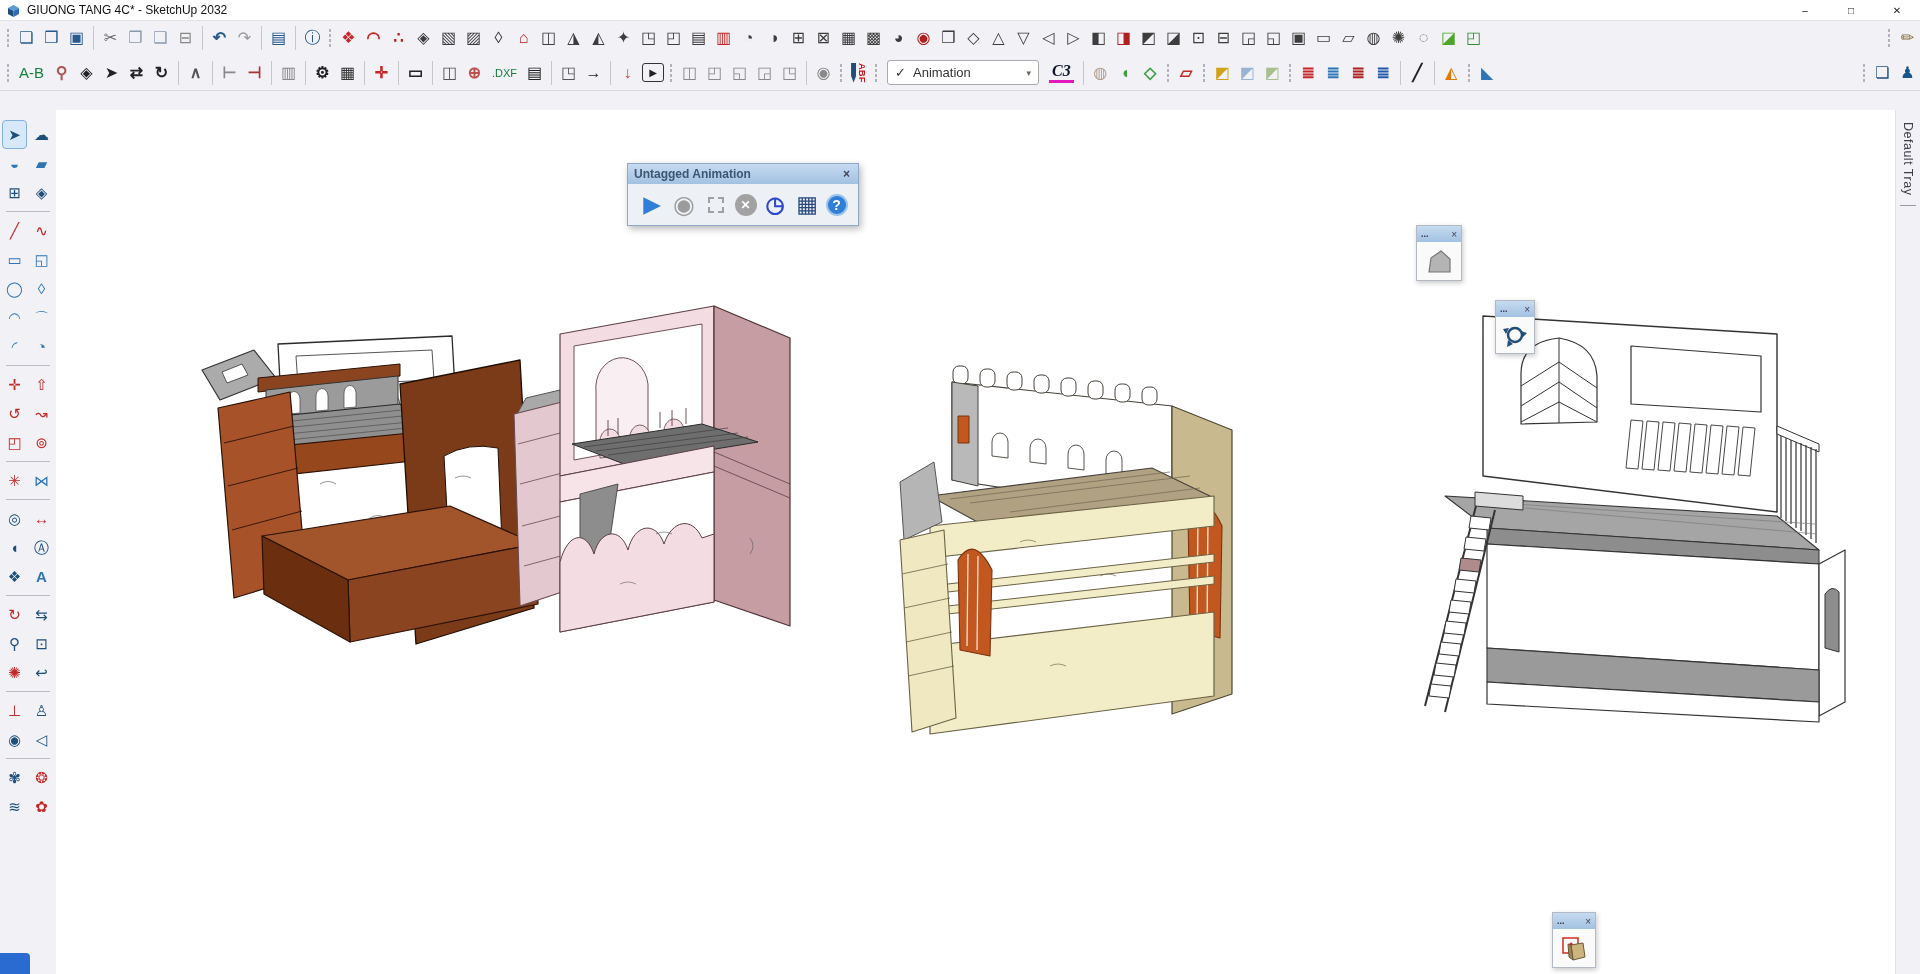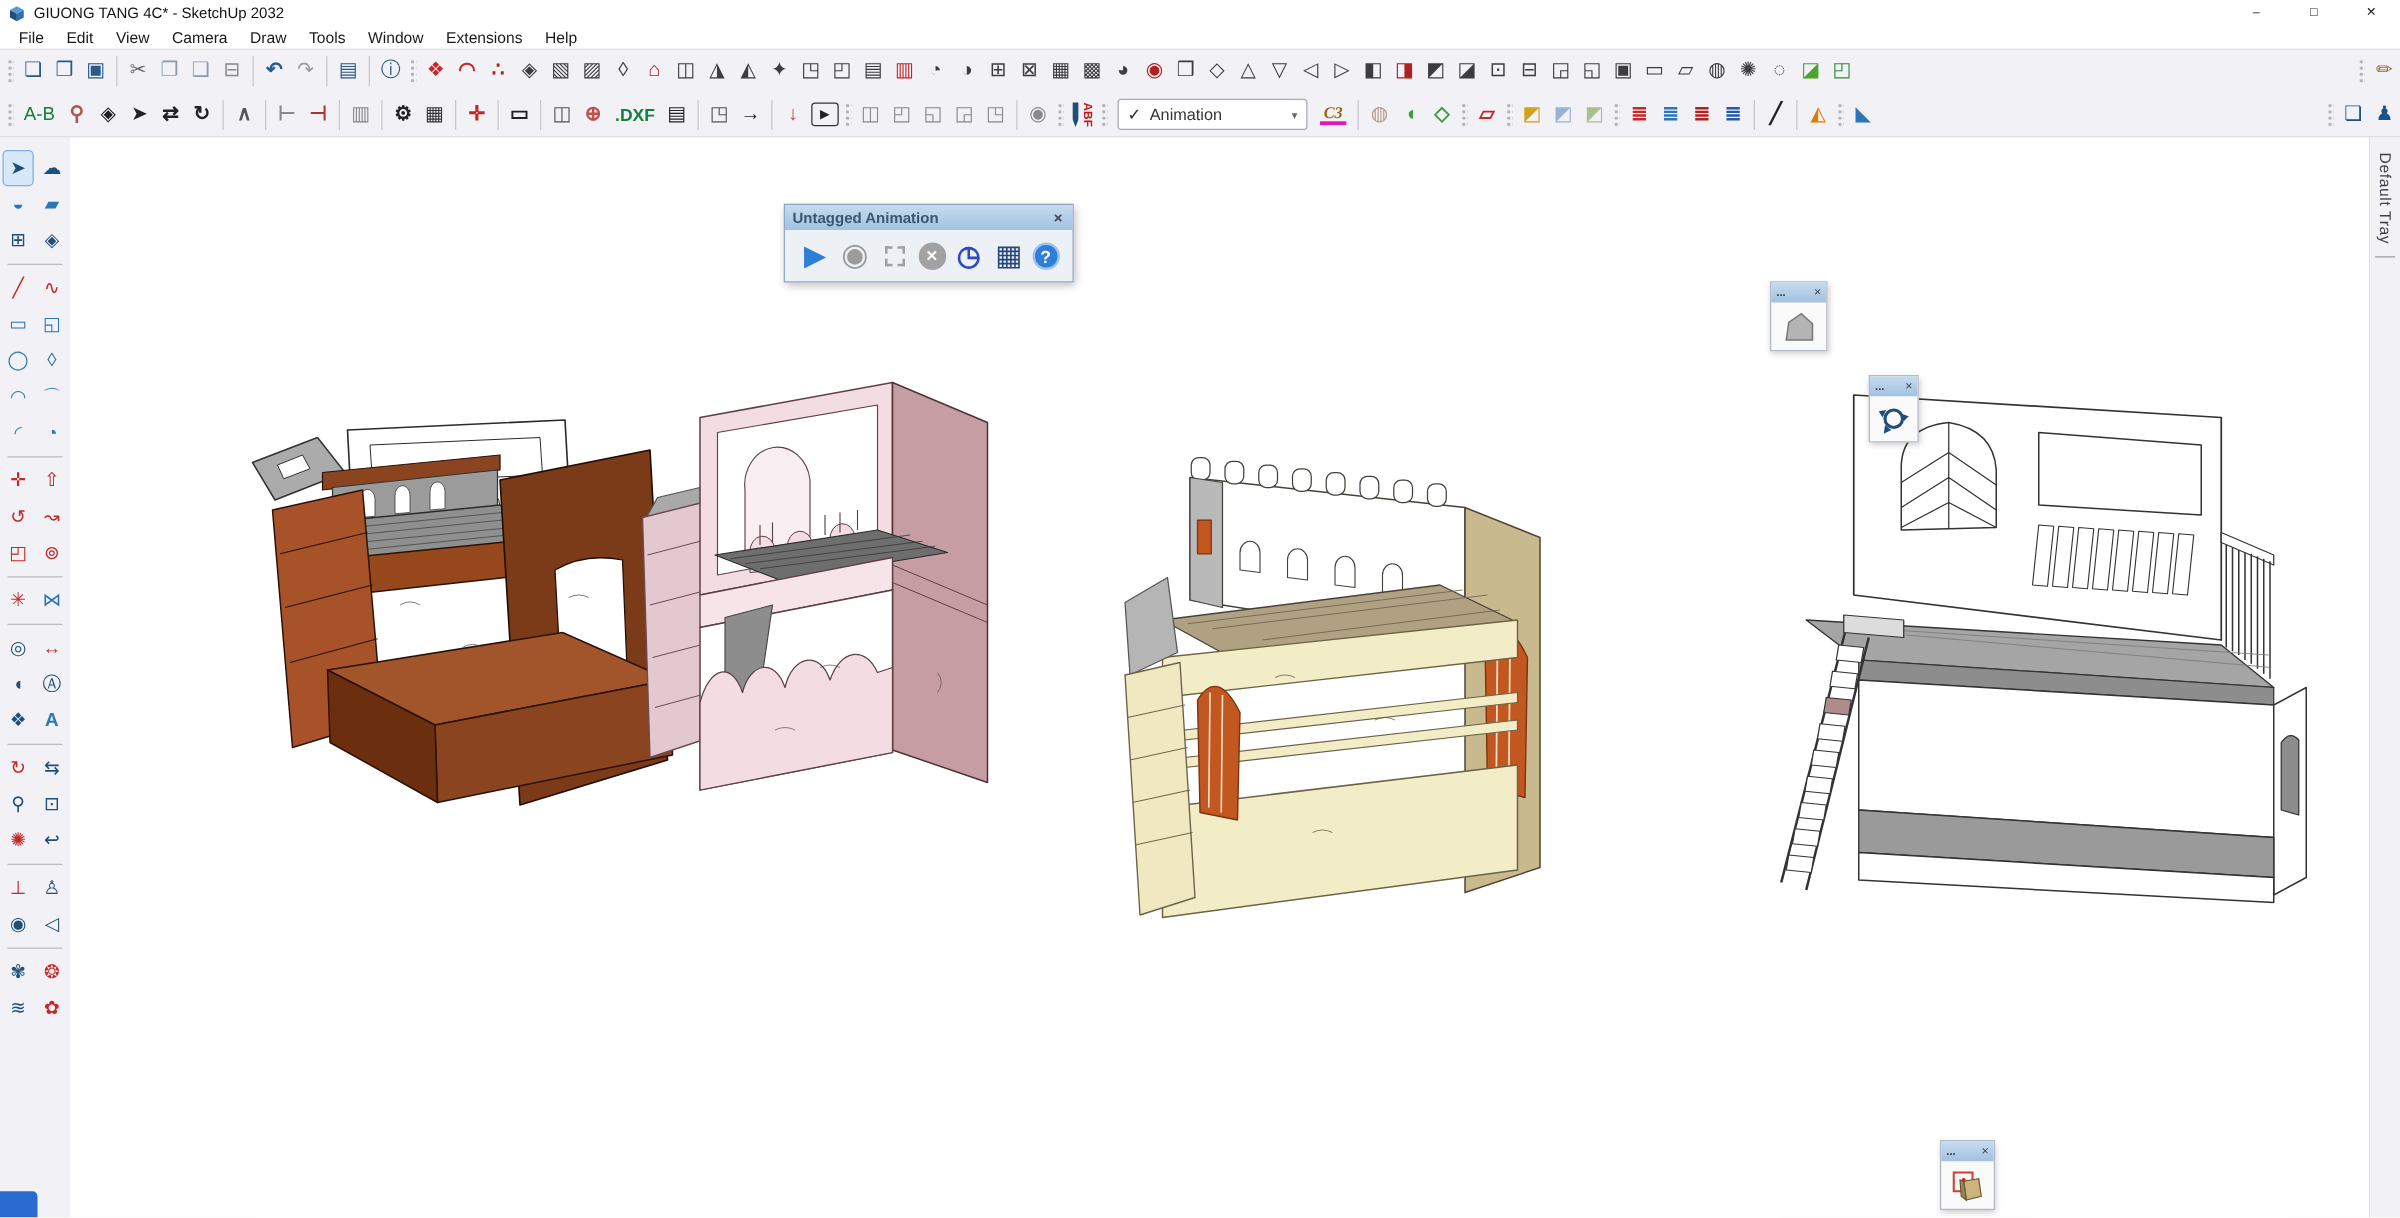--- a/index.html
+++ b/index.html
@@ -17,28 +17,28 @@
 
   .tbrow{display:flex;align-items:center;background:#f1f1f6;padding-left:3px;overflow:hidden;white-space:nowrap}
   #tb1{height:35px;border-top:1px solid #e3e3e9}
   #tb2{height:36px;border-bottom:1px solid #d7d7de}
   .tbi{width:25px;height:25px;display:inline-flex;align-items:center;justify-content:center;font-size:16px;flex:none;border-radius:3px;line-height:1}
   .tbi.boxed{border:1.6px solid #333;width:22px;height:19px;font-size:10px;margin:0 2px}
   .tbi.bold{font-weight:700}
   .tbsep{width:1px;height:24px;background:#c6c6cd;margin:0 4px;flex:none}
   .tbdots{width:5px;height:20px;flex:none;margin:0 3px;background-image:radial-gradient(#b2b2bb 1px,transparent 1.2px);background-size:4px 5px}
   .tblabel{font-size:15px;color:#15803d;margin:0 5px;flex:none}
-  .tblabel.bold{font-weight:700;font-size:14px}
+  .tblabel.bold{font-weight:400;font-size:11px}
   .flexsp{flex:1 1 auto;min-width:4px}
   .dd{width:152px;height:25px;background:#fff;border:1px solid #a9a9af;border-radius:3px;display:inline-flex;align-items:center;font-size:13px;color:#333;padding:0 7px;gap:7px;flex:none;margin:0 5px}
   .dd .caret{margin-left:auto;color:#666;font-size:9px}
   .abf{display:inline-flex;align-items:center;gap:2px;flex:none;margin:0 4px;height:30px}
   .screw{width:5px;height:20px;background:#1f4e79;clip-path:polygon(0 0,100% 0,100% 68%,50% 100%,0 68%);flex:none}
   .abftxt{writing-mode:vertical-rl;font-size:9.5px;font-weight:700;color:#c41818;line-height:9px;letter-spacing:0}
-  .c3{font-family:"Liberation Serif",serif;font-style:italic;font-weight:700;color:#a16207;font-size:13px;border-bottom:3px solid #e316c0;padding:0 3px;margin:0 5px;flex:none;line-height:1.1}
+  .c3{font-family:"Liberation Serif",serif;font-style:italic;font-weight:700;color:#0f172a;font-size:16px;border-bottom:3px solid #e316c0;padding:0 3px;margin:0 5px;flex:none;line-height:1.1}
 
   .main{position:absolute;top:110px;left:0;right:0;bottom:0;display:flex}
   .lefttools{width:56px;background:#f1f1f6;padding-top:10px;display:flex;flex-direction:column;align-items:center;flex:none}
   .lrow{display:flex;gap:2px}
   .lcell{width:25px;height:29px;display:flex;align-items:center;justify-content:center;font-size:15px;border-radius:4px;border:1px solid transparent;line-height:1}
   .lcell.active{background:#d6e8fa;border-color:#7fb0e0}
   .lcell.bold{font-weight:700}
   .lsep{width:44px;height:1px;background:#bcbcc4;margin:4px 0;flex:none}
 
   .canvas{position:relative;flex:1;background:#fff;overflow:hidden}
@@ -82,31 +82,20 @@
       </svg>
     </span>
     <span class="title">GIUONG TANG 4C* - SketchUp 2032</span>
     <div class="win-controls">
       <span class="wbtn">–</span>
       <span class="wbtn">□</span>
       <span class="wbtn">✕</span>
     </div>
   </div>
 
-  <nav class="menubar">
-      <span class="menu-item">File</span>
-      <span class="menu-item">Edit</span>
-      <span class="menu-item">View</span>
-      <span class="menu-item">Camera</span>
-      <span class="menu-item">Draw</span>
-      <span class="menu-item">Tools</span>
-      <span class="menu-item">Window</span>
-      <span class="menu-item">Extensions</span>
-      <span class="menu-item">Help</span>
-    </nav>
 
   <div class="tbrow" id="tb1">
       <span class="tbdots"></span>
       <span class="tbi" style="color: rgb(42, 90, 140);">❏</span>
       <span class="tbi" style="color: rgb(42, 90, 140);">❒</span>
       <span class="tbi" style="color: rgb(42, 90, 140);">▣</span>
       <span class="tbsep"></span>
       <span class="tbi" style="color: rgb(102, 102, 102);">✂</span>
       <span class="tbi" style="color: rgb(138, 155, 176);">❐</span>
       <span class="tbi" style="color: rgb(138, 155, 176);">❑</span>

